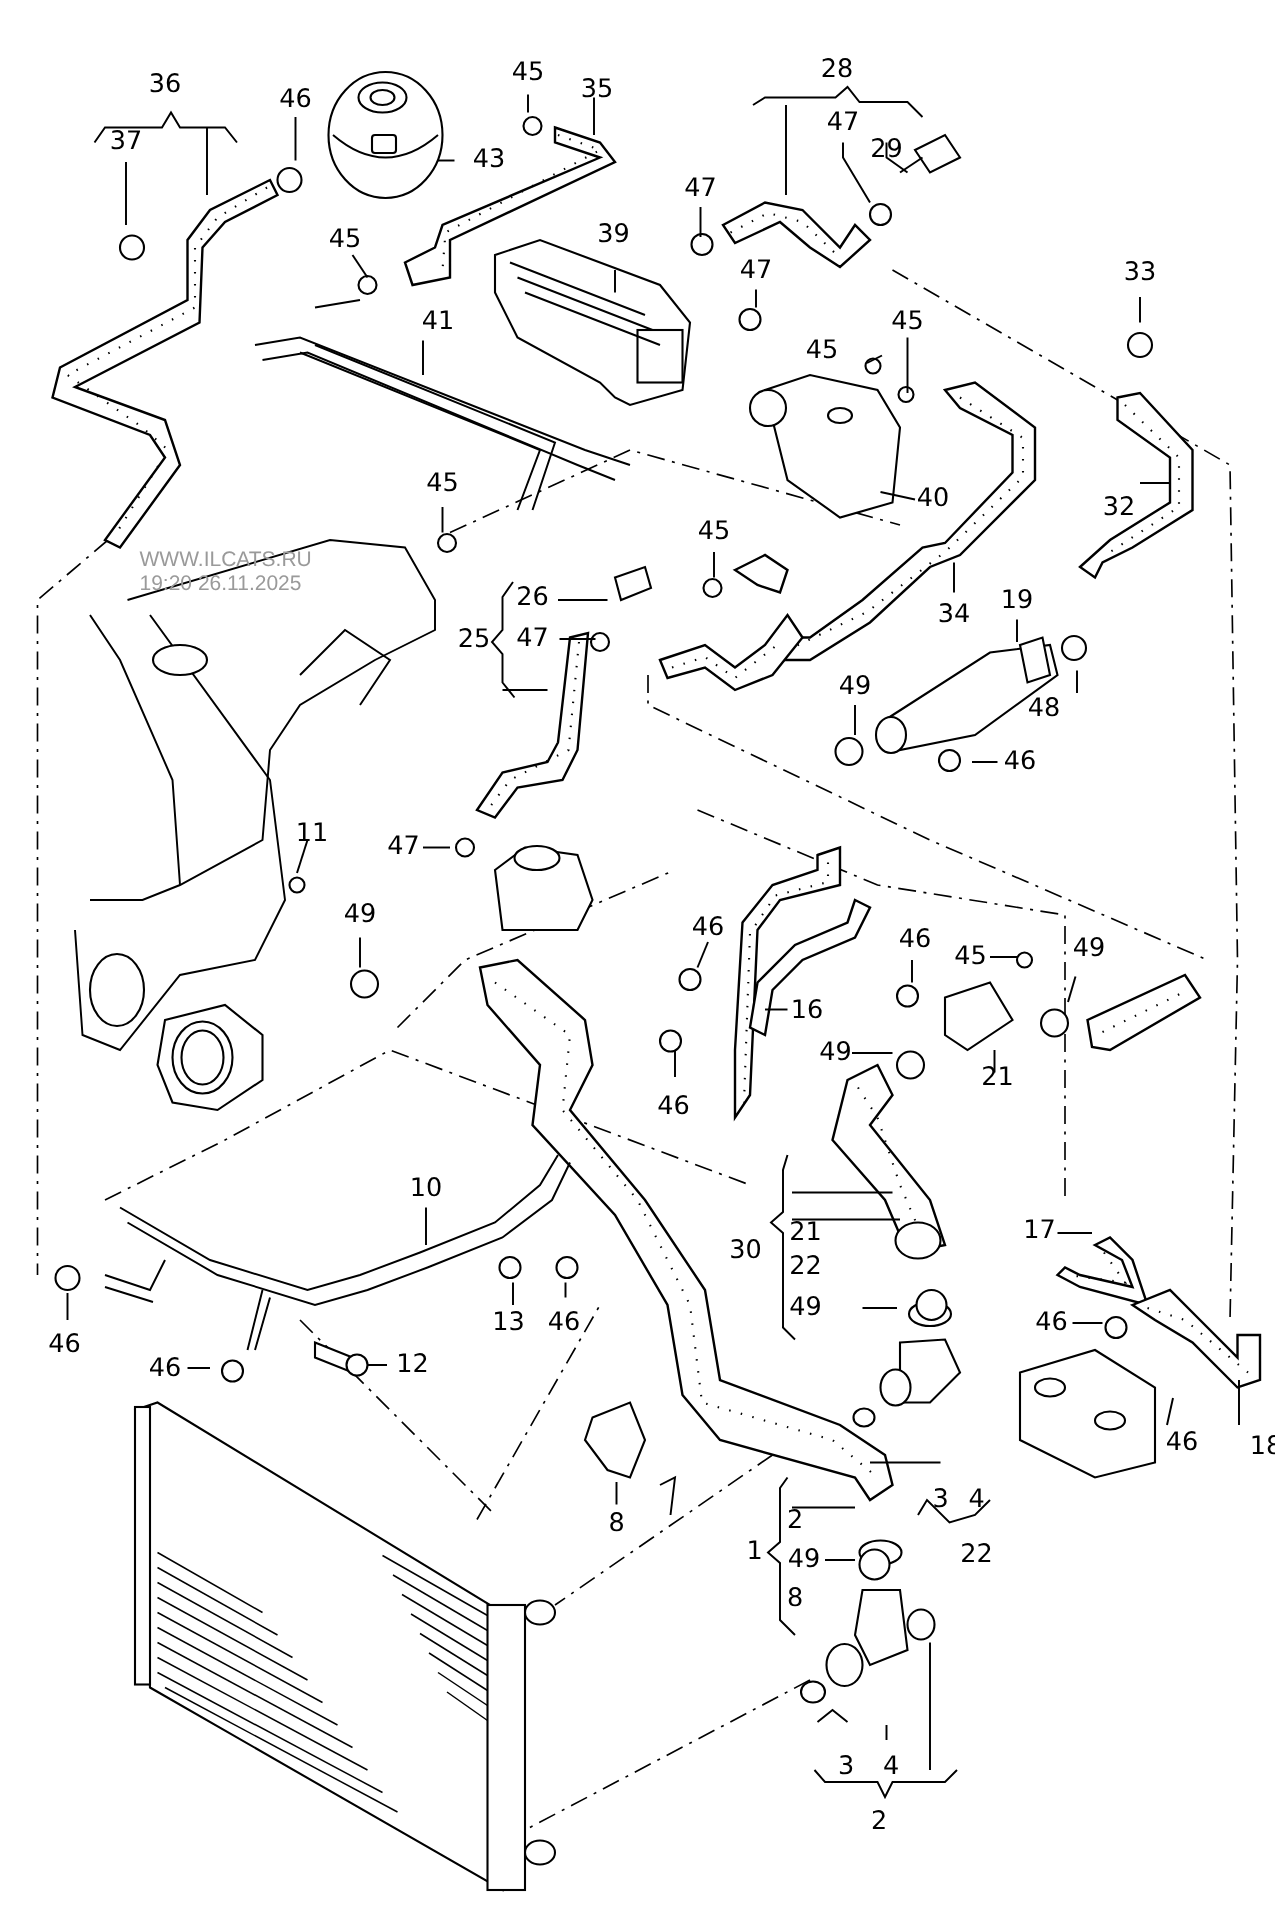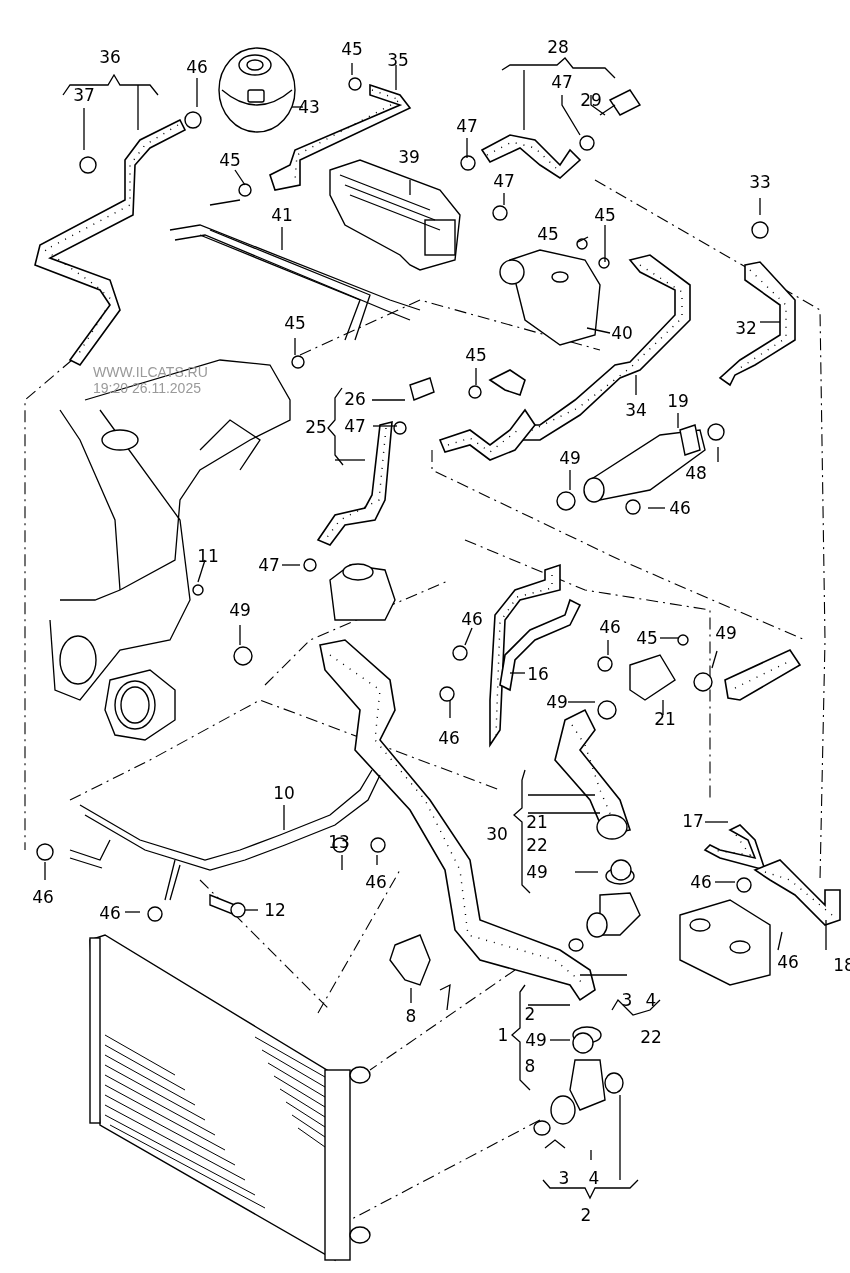--- a/index.html
+++ b/index.html
@@ -328,36 +328,36 @@
 </svg>
 
 <div class="wm">
   <div>WWW.ILCATS.RU</div>
   <div>19:20 26.11.2025</div>
 </div>
 
 <div class="lbl" style="left:110px;top:57px">36</div>
 <div class="lbl" style="left:84px;top:95px">37</div>
 <div class="lbl" style="left:197px;top:67px">46</div>
-<div class="lbl" style="left:309px;top:107px">43</div>
+<div class="lbl" style="left:326px;top:107px">43</div>
 <div class="lbl" style="left:352px;top:49px">45</div>
 <div class="lbl" style="left:398px;top:60px">35</div>
 <div class="lbl" style="left:230px;top:160px">45</div>
 <div class="lbl" style="left:409px;top:157px">39</div>
-<div class="lbl" style="left:282px;top:215px">41</div>
+<div class="lbl" style="left:292px;top:215px">41</div>
 <div class="lbl" style="left:558px;top:47px">28</div>
 <div class="lbl" style="left:562px;top:82px">47</div>
 <div class="lbl" style="left:591px;top:100px">29</div>
 <div class="lbl" style="left:467px;top:126px">47</div>
 <div class="lbl" style="left:504px;top:181px">47</div>
 <div class="lbl" style="left:760px;top:182px">33</div>
 <div class="lbl" style="left:548px;top:234px">45</div>
 <div class="lbl" style="left:605px;top:215px">45</div>
 <div class="lbl" style="left:622px;top:333px">40</div>
-<div class="lbl" style="left:746px;top:328px">32</div>
+<div class="lbl" style="left:746px;top:339px">32</div>
 <div class="lbl" style="left:295px;top:323px">45</div>
 <div class="lbl" style="left:476px;top:355px">45</div>
 <div class="lbl" style="left:636px;top:410px">34</div>
 <div class="lbl" style="left:355px;top:399px">26</div>
 <div class="lbl" style="left:316px;top:427px">25</div>
 <div class="lbl" style="left:355px;top:426px">47</div>
 <div class="lbl" style="left:678px;top:401px">19</div>
 <div class="lbl" style="left:696px;top:473px">48</div>
 <div class="lbl" style="left:570px;top:458px">49</div>
 <div class="lbl" style="left:680px;top:508px">46</div>
@@ -372,21 +372,21 @@
 <div class="lbl" style="left:726px;top:633px">49</div>
 <div class="lbl" style="left:557px;top:702px">49</div>
 <div class="lbl" style="left:665px;top:719px">21</div>
 <div class="lbl" style="left:284px;top:793px">10</div>
 <div class="lbl" style="left:497px;top:834px">30</div>
 <div class="lbl" style="left:537px;top:822px">21</div>
 <div class="lbl" style="left:537px;top:845px">22</div>
 <div class="lbl" style="left:693px;top:821px">17</div>
 <div class="lbl" style="left:537px;top:872px">49</div>
 <div class="lbl" style="left:701px;top:882px">46</div>
-<div class="lbl" style="left:339px;top:842px">13</div>
+<div class="lbl" style="left:339px;top:882px">13</div>
 <div class="lbl" style="left:376px;top:882px">46</div>
 <div class="lbl" style="left:43px;top:897px">46</div>
 <div class="lbl" style="left:275px;top:910px">12</div>
 <div class="lbl" style="left:110px;top:913px">46</div>
 <div class="lbl" style="left:788px;top:962px">46</div>
 <div class="lbl" style="left:844px;top:965px">18</div>
 <div class="lbl" style="left:411px;top:1016px">8</div>
 <div class="lbl" style="left:627px;top:1000px">3</div>
 <div class="lbl" style="left:651px;top:1000px">4</div>
 <div class="lbl" style="left:651px;top:1037px">22</div>

